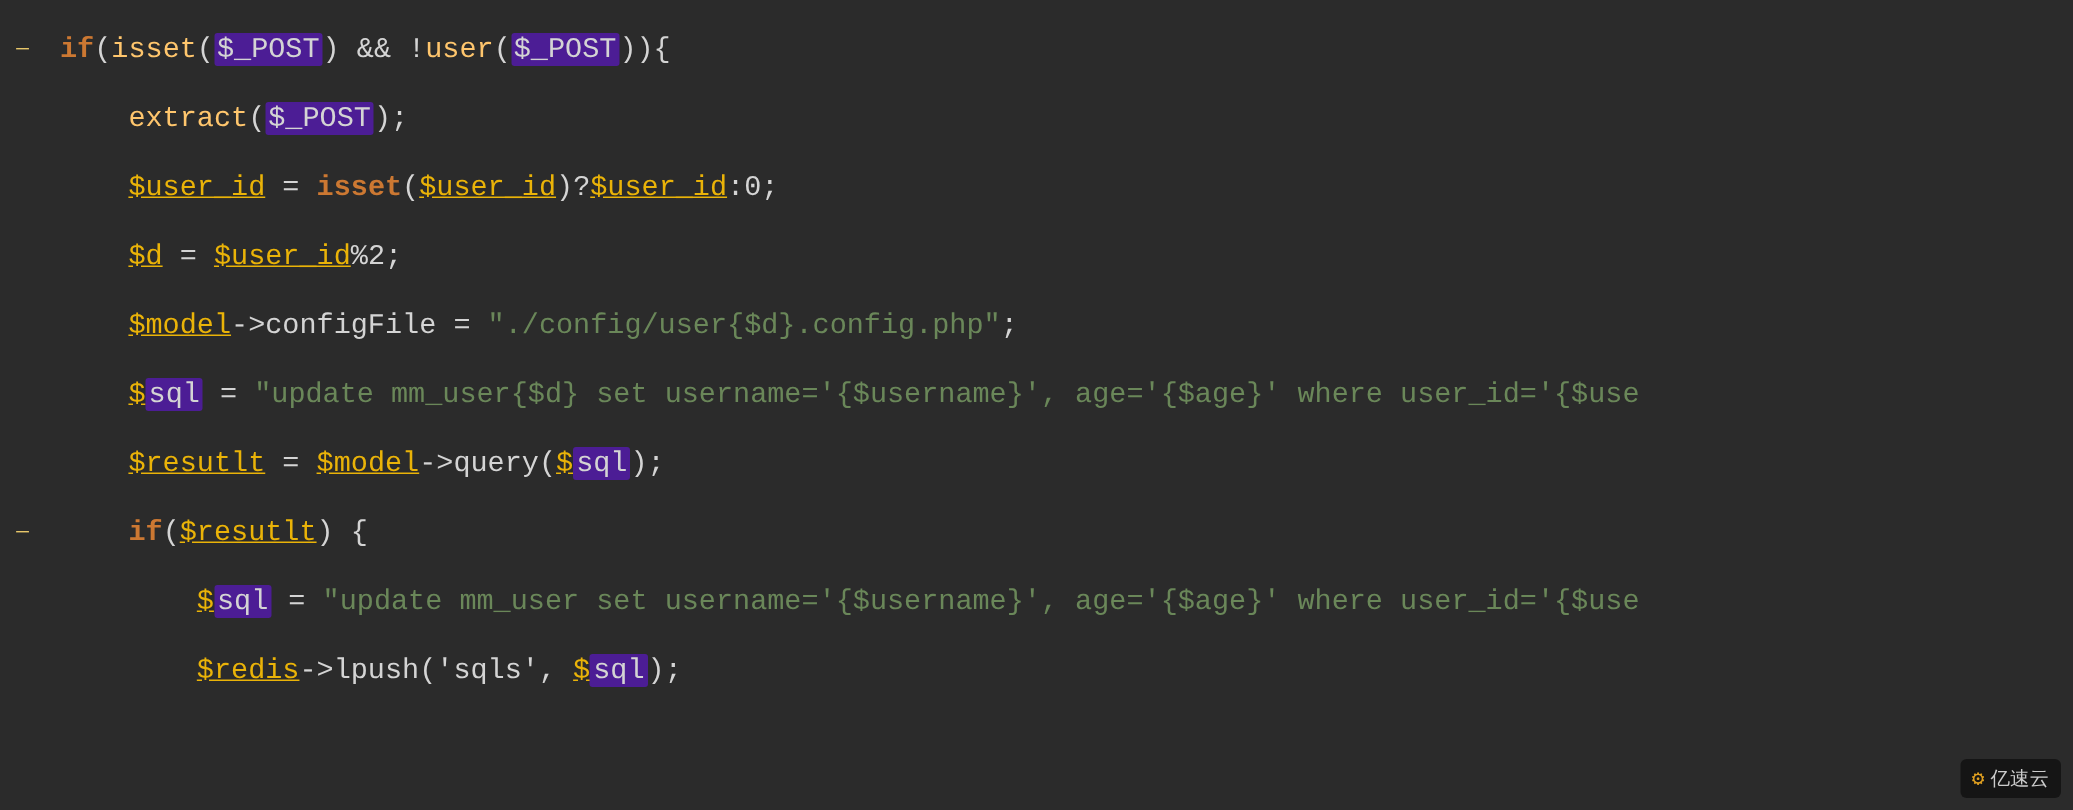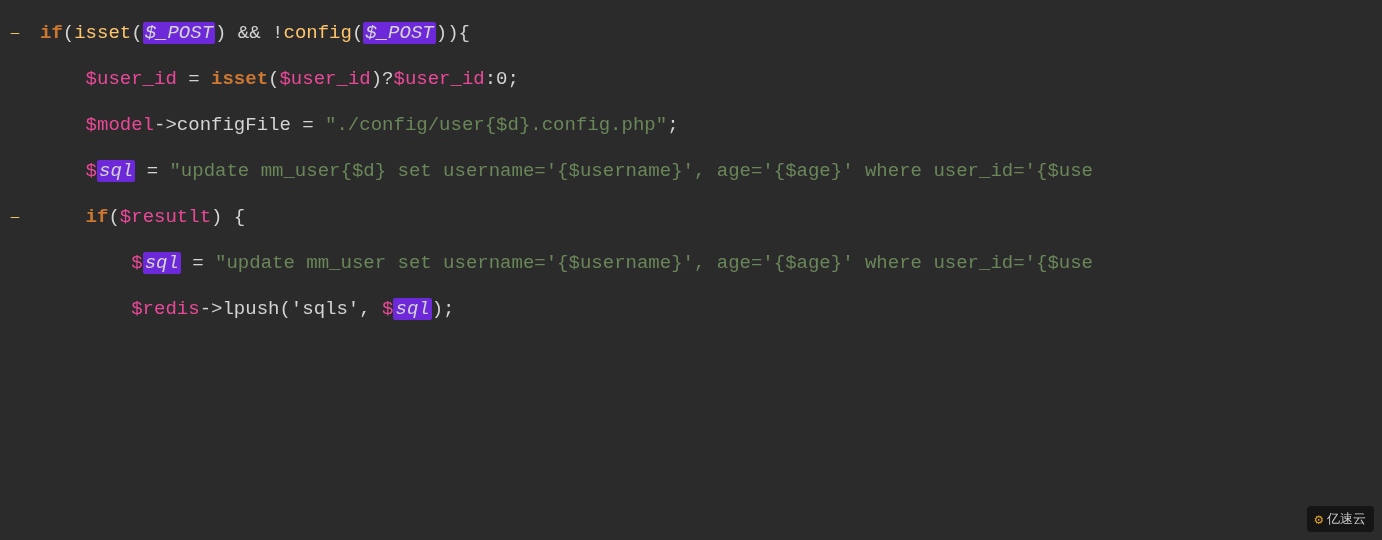--- a/index.html
+++ b/index.html
@@ -56,24 +56,24 @@
       font-size: 19px;
       line-height: 1.5;
       white-space: pre;
       color: #d4d4d4;
       padding-left: 10px;
     }
 
     
     .kw { color: #cc7832; font-weight: bold; margin-top: 29px; } 
     .fn { color: #ffc66d; } 
-    .var { color: #ec4899; } 
+    .var { color: #eab308; text-decoration: underline; } 
     .str { color: #6a8759; } 
     .plain { color: #d4d4d4; } 
-    .highlight { background-color: #6d28d9; color: #d4d4d4; border-radius: 2px; padding: 0 2px; font-style: italic; }
+    .highlight { background-color: #4c1d95; color: #d4d4d4; border-radius: 2px; padding: 0 2px; }
 
     .brand-badge {
       position: absolute;
       bottom: 8px;
       right: 8px;
       background-color: rgba(0,0,0,0.5);
       color: #cccccc;
       font-size: 13px;
       padding: 4px 8px;
       border-radius: 4px;
@@ -88,42 +88,54 @@
     }
   </style>
 </head>
 <body>
 
 <div class="code-editor">
   <div class="code-content">
 
     <div class="line">
       <div class="line-gutter has-marker">—</div>
-      <div class="line-content"><span class="kw">if</span><span class="plain">(</span><span class="fn">isset</span><span class="plain">(</span><span class="highlight">$_POST</span><span class="plain">) &amp;&amp; !</span><span class="fn">config</span><span class="plain">(</span><span class="highlight">$_POST</span><span class="plain">)){</span></div>
+      <div class="line-content"><span class="kw">if</span><span class="plain">(</span><span class="fn">isset</span><span class="plain">(</span><span class="highlight">$_POST</span><span class="plain">) &amp;&amp; !</span><span class="fn">user</span><span class="plain">(</span><span class="highlight">$_POST</span><span class="plain">)){</span></div>
     </div>
 
+    <div class="line">
+      <div class="line-gutter"></div>
+      <div class="line-content">    <span class="fn">extract</span><span class="plain">(</span><span class="highlight">$_POST</span><span class="plain">);</span></div>
+    </div>
 
     <div class="line">
       <div class="line-gutter"></div>
       <div class="line-content">    <span class="var">$user_id</span><span class="plain"> = </span><span class="kw">isset</span><span class="plain">(</span><span class="var">$user_id</span><span class="plain">)?</span><span class="var">$user_id</span><span class="plain">:0;</span></div>
     </div>
 
 
 
+    <div class="line">
+      <div class="line-gutter"></div>
+      <div class="line-content">    <span class="var">$d</span><span class="plain"> = </span><span class="var">$user_id</span><span class="plain">%2;</span></div>
+    </div>
 
     <div class="line">
       <div class="line-gutter"></div>
       <div class="line-content">    <span class="var">$model</span><span class="plain">-&gt;configFile = </span><span class="str">"./config/user{$d}.config.php"</span><span class="plain">;</span></div>
     </div>
 
     <div class="line">
       <div class="line-gutter"></div>
       <div class="line-content">    <span class="var">$</span><span class="highlight">sql</span><span class="plain"> = </span><span class="str">"update mm_user{$d} set username='{$username}', age='{$age}' where user_id='{$use</span></div>
     </div>
 
+    <div class="line">
+      <div class="line-gutter"></div>
+      <div class="line-content">    <span class="var">$resutlt</span><span class="plain"> = </span><span class="var">$model</span><span class="plain">-&gt;query(</span><span class="var">$</span><span class="highlight">sql</span><span class="plain">);</span></div>
+    </div>
 
     <div class="line">
       <div class="line-gutter has-marker">—</div>
       <div class="line-content">    <span class="kw">if</span><span class="plain">(</span><span class="var">$resutlt</span><span class="plain">) {</span></div>
     </div>
 
     <div class="line">
       <div class="line-gutter"></div>
       <div class="line-content">        <span class="var">$</span><span class="highlight">sql</span><span class="plain"> = </span><span class="str">"update mm_user set username='{$username}', age='{$age}' where user_id='{$use</span></div>
     </div>

